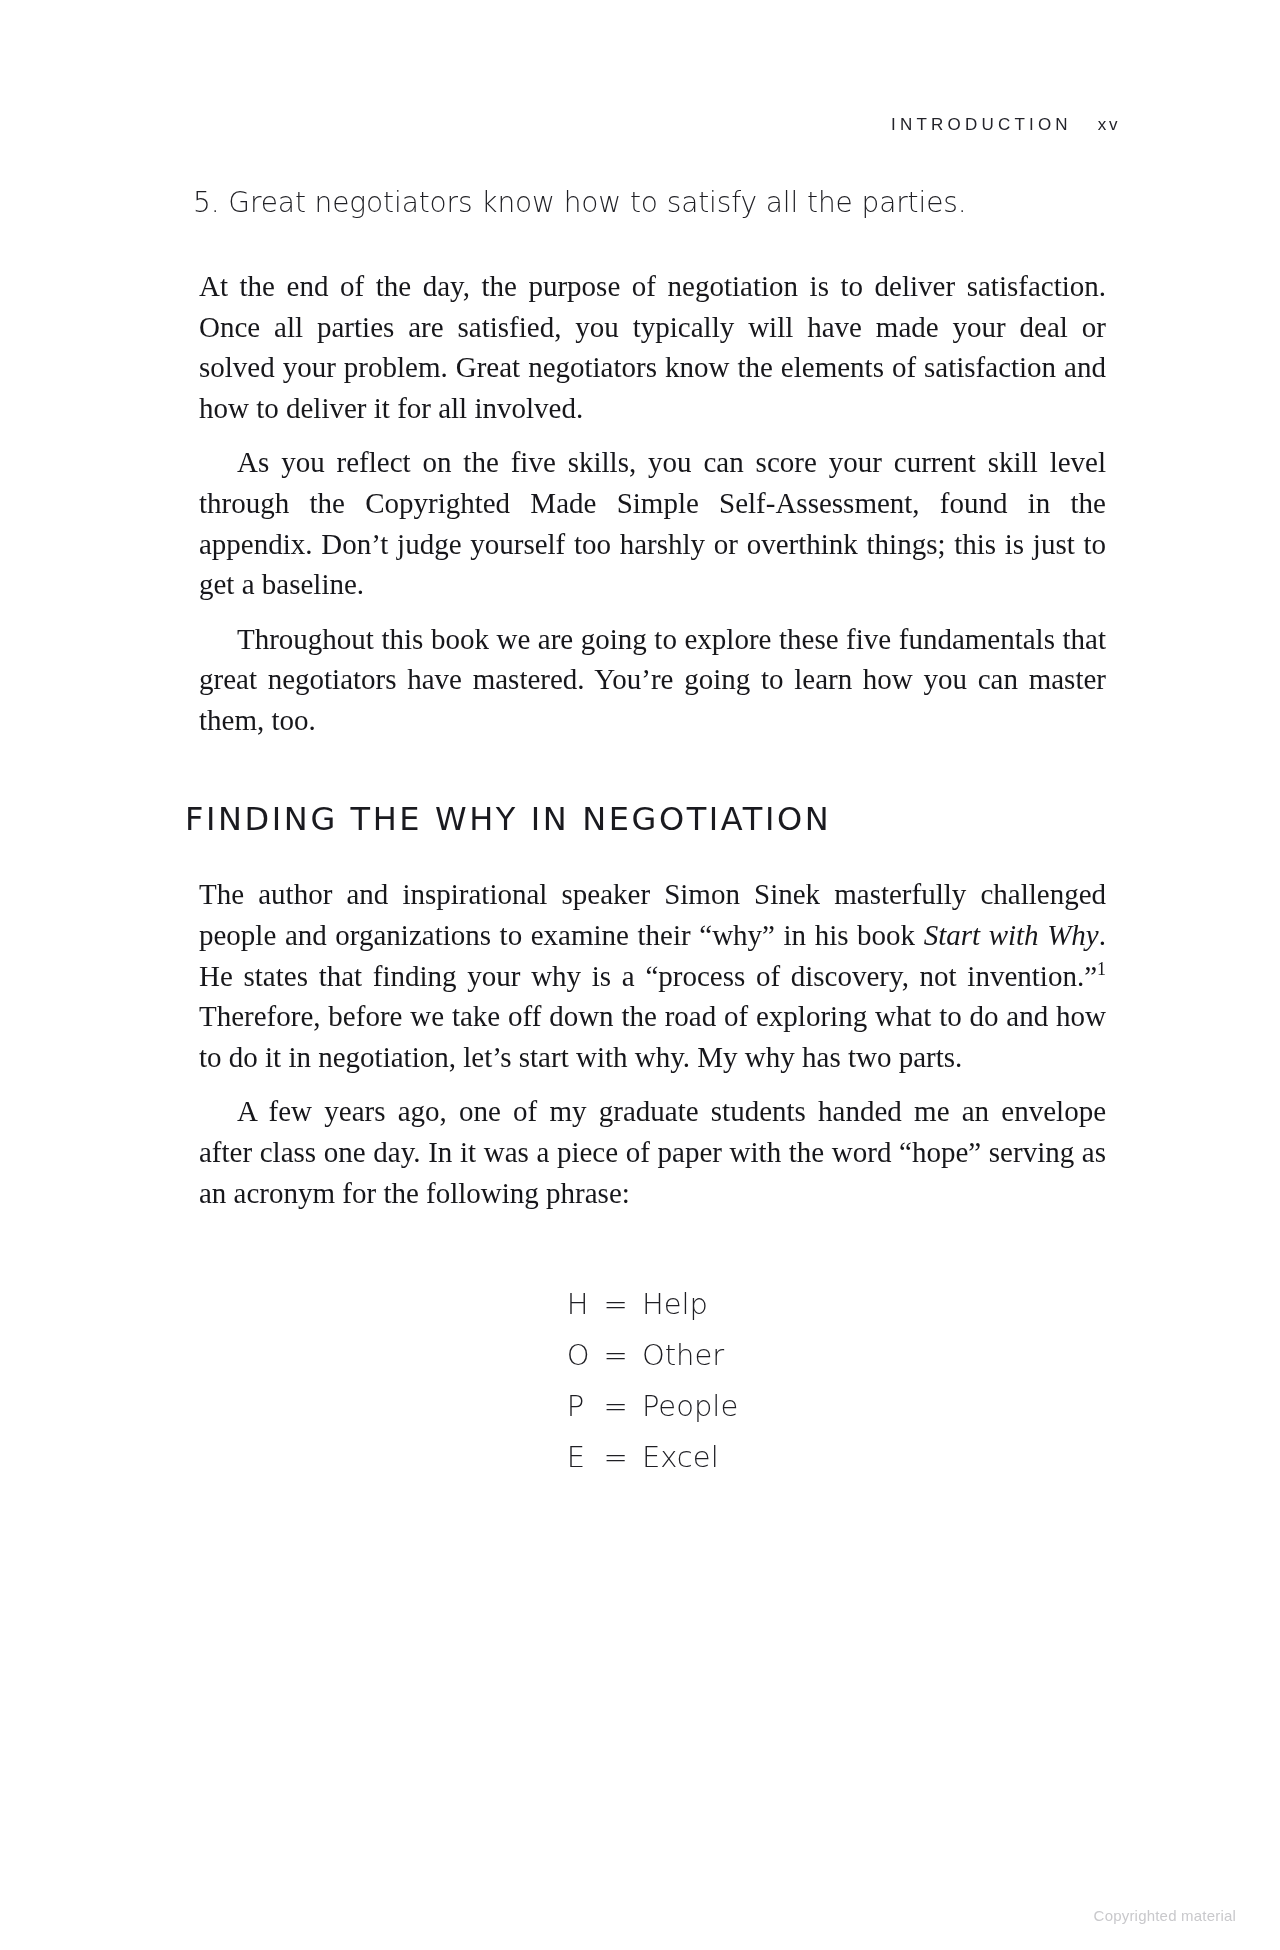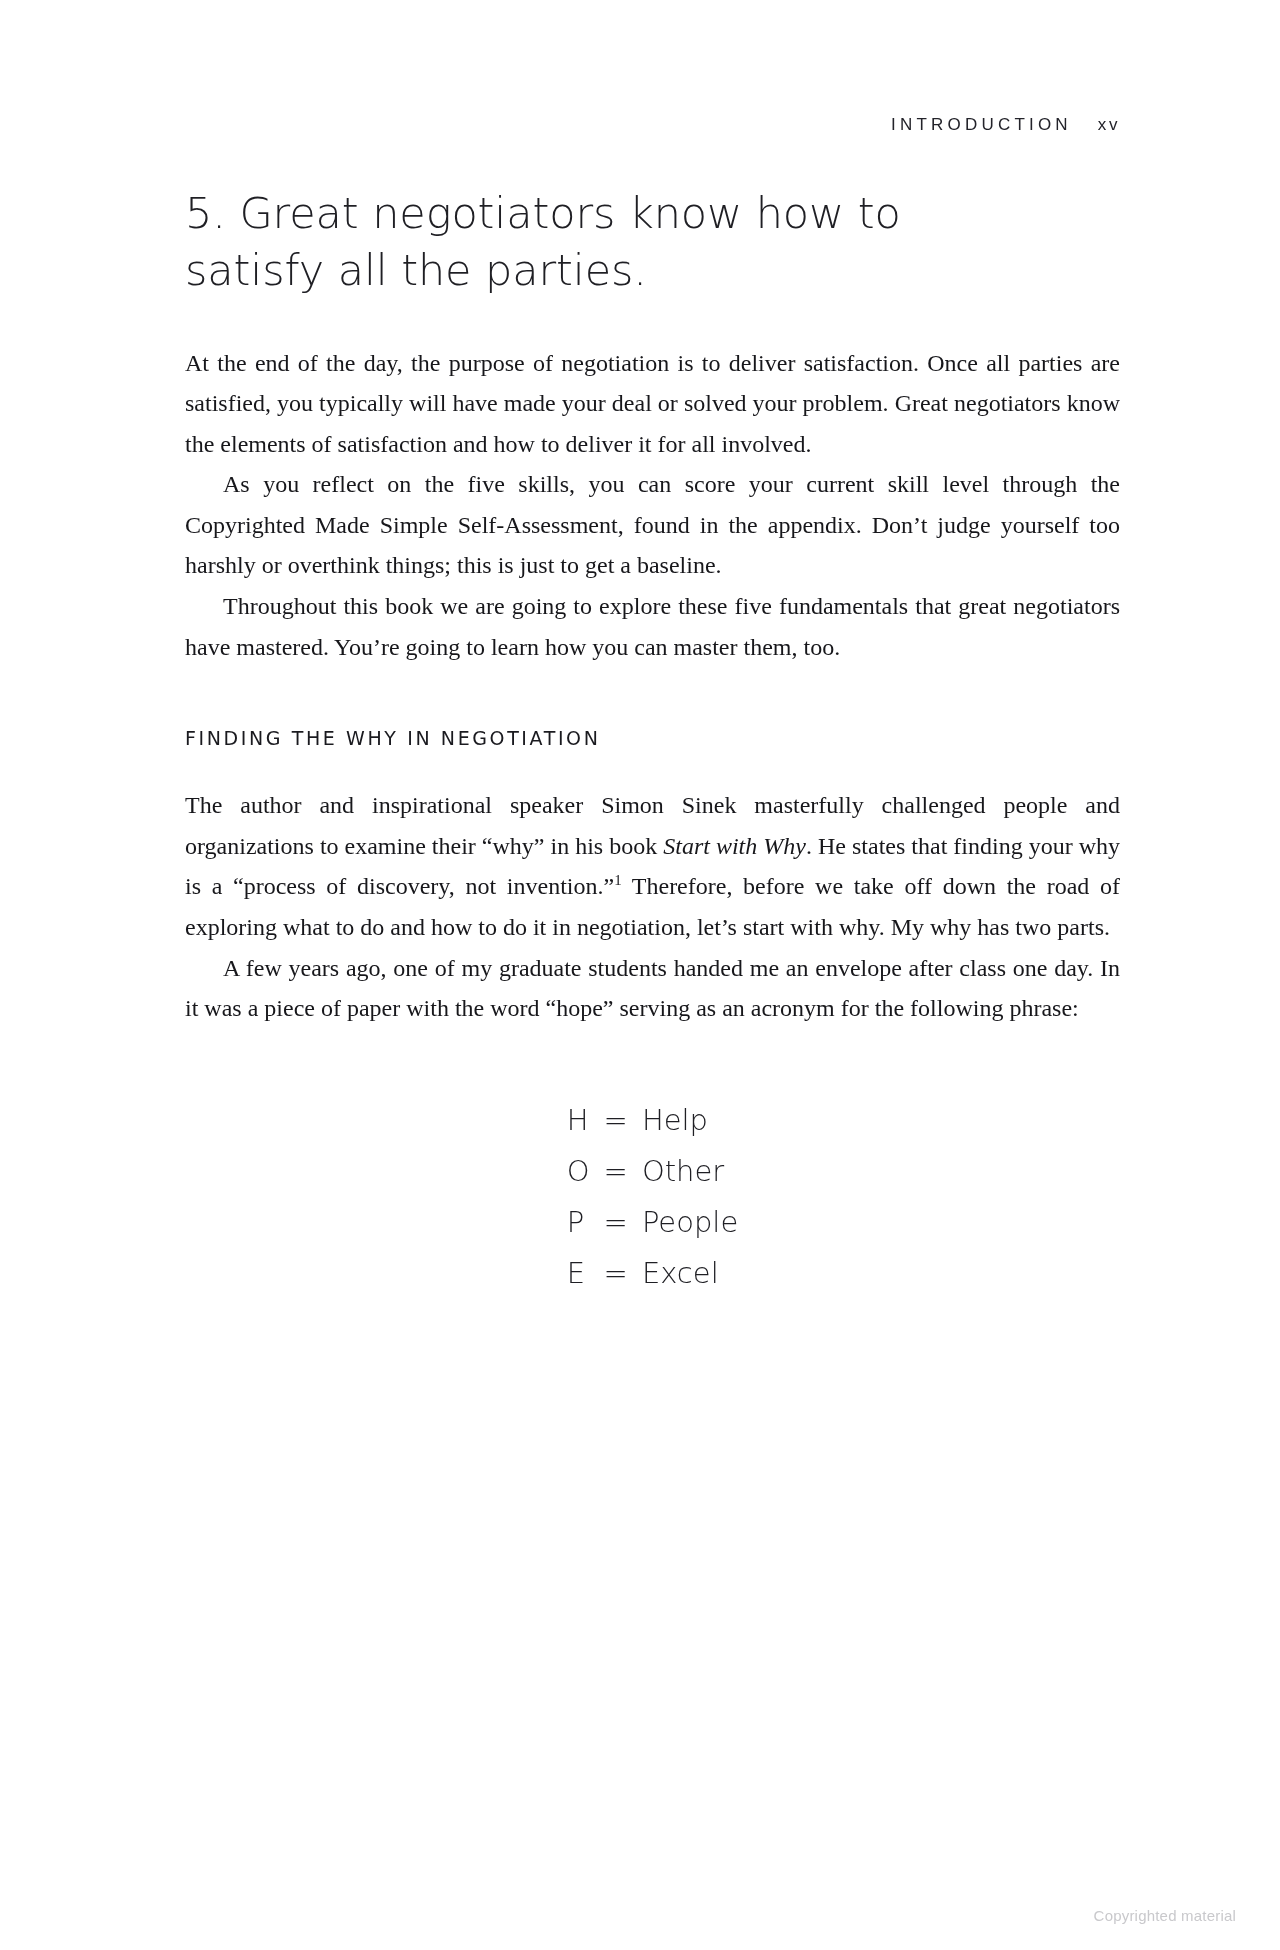--- a/index.html
+++ b/index.html
@@ -42,57 +42,57 @@
     position: absolute;
     top: 185px;
     left: 185px;
     width: 935px;
   }
 
   
   .skill-heading {
     font-family: "DejaVu Sans", "Liberation Sans", sans-serif;
     font-weight: 300;
-    font-size: 43px;
+    font-size: 28px;
     line-height: 1.32;
     color: #1f1f24;
     letter-spacing: -0.1px;
-    margin: 0 0 44px 0;
+    margin: 0 0 44px 8px;
     max-width: 790px;
   }
 
   
   p.body {
     font-family: "Liberation Serif", "DejaVu Serif", serif;
-    font-size: 24px;
+    font-size: 29px;
     line-height: 40.6px;
     color: #17171b;
     text-align: justify;
     text-justify: inter-word;
-    margin: 0;
+    margin: 14px;
     -webkit-hyphens: manual;
     hyphens: manual;
   }
   p.body.indent {
     text-indent: 38px;
   }
   em.title-italic {
     font-style: italic;
   }
   sup.fn {
     font-size: 0.62em;
     vertical-align: super;
     line-height: 0;
   }
 
   
   .section-heading {
     font-family: "DejaVu Sans", "Liberation Sans", sans-serif;
     font-weight: 400;
-    font-size: 19px;
+    font-size: 32px;
     letter-spacing: 2.6px;
     color: #1a1a1f;
     margin: 60px 0 36px 0;
     text-transform: none;
   }
 
   
   .acronym-block {
     margin: 66px 0 0 0;
     display: flex;

